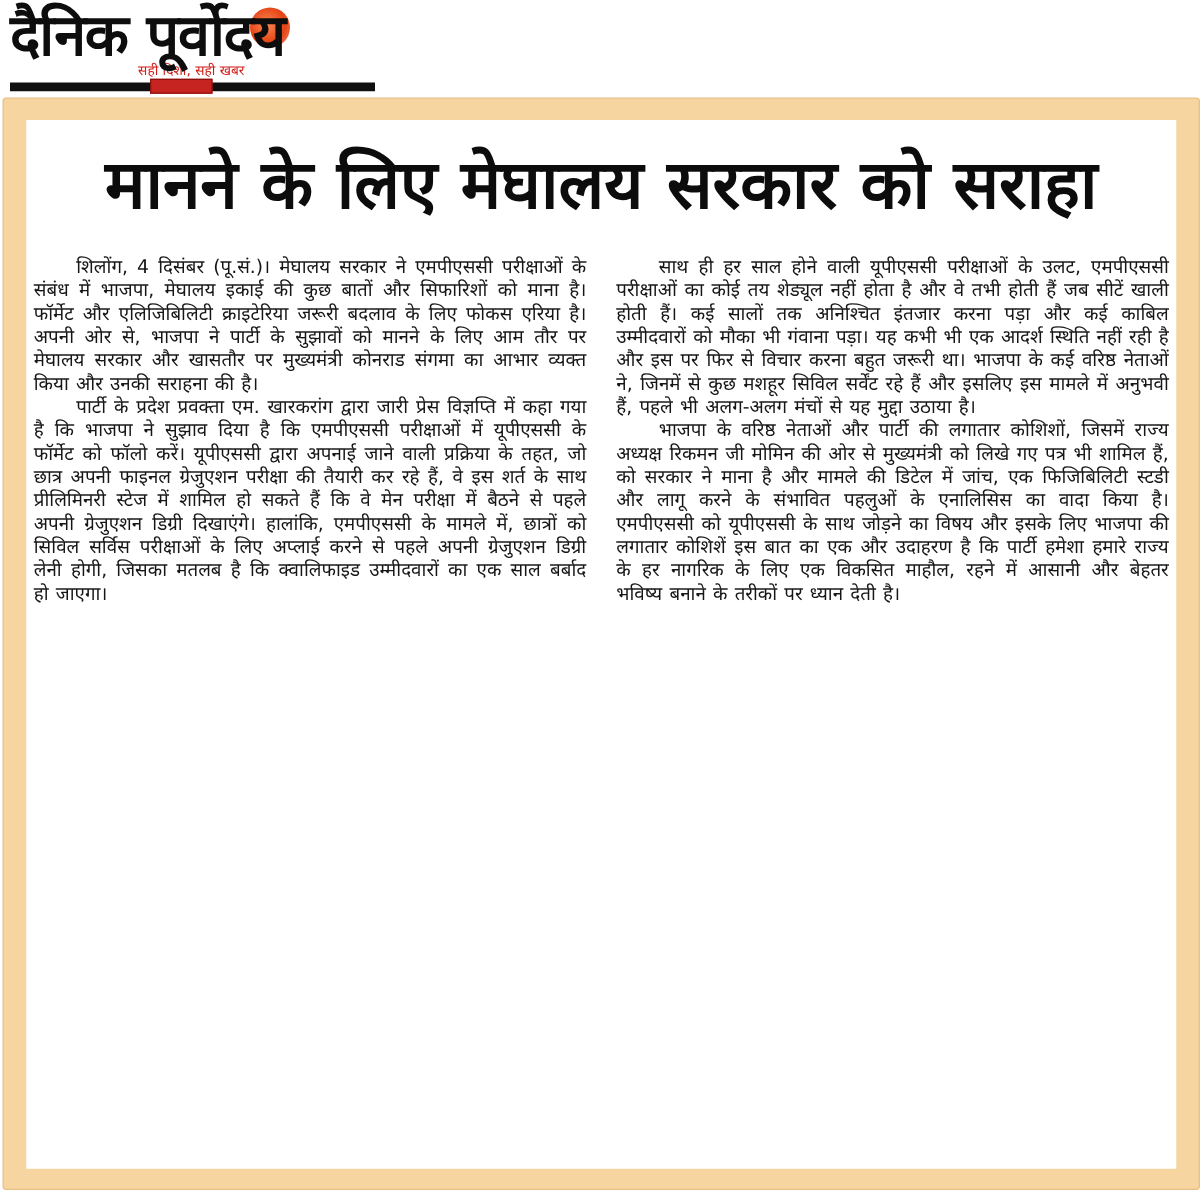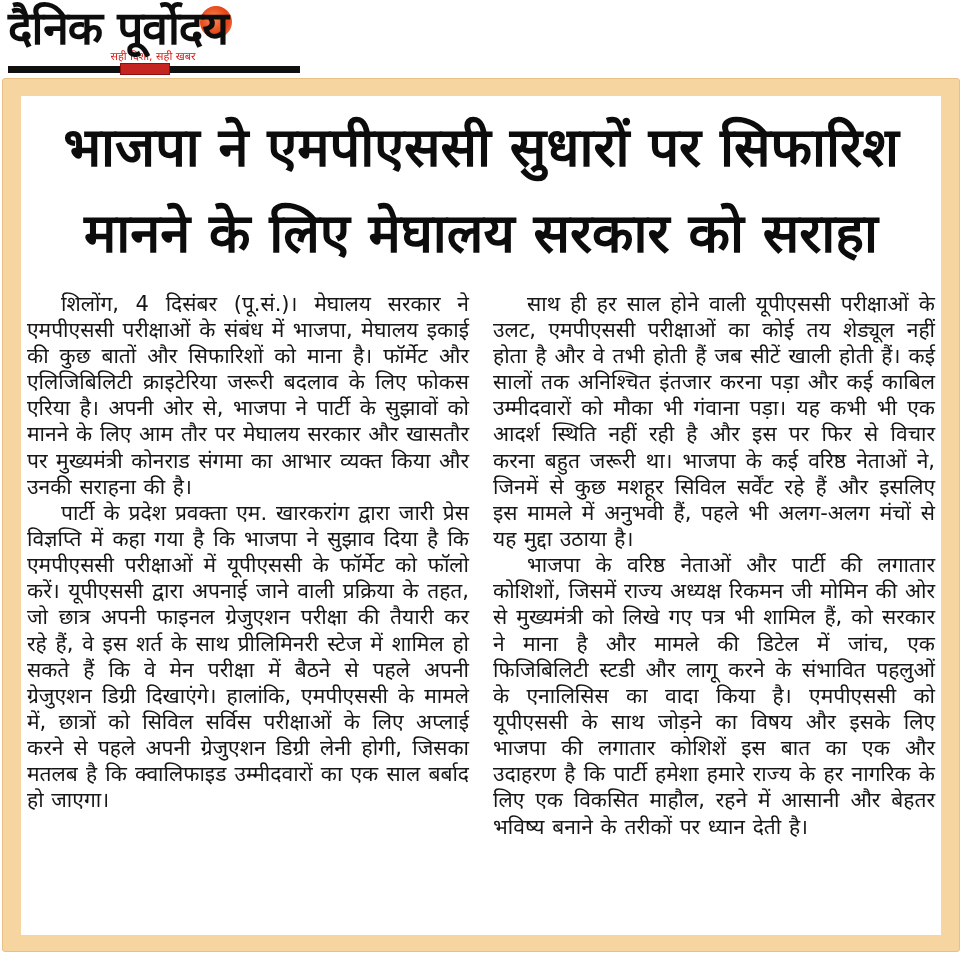--- a/index.html
+++ b/index.html
@@ -102,21 +102,21 @@
     display: flex;
     gap: 24px;
     margin-top: 14px;
     padding: 0 2px;
   }
   .col {
     flex: 1 1 0;
     min-width: 0;
   }
   .col p {
-    font-size: 21px;
+    font-size: 15px;
     line-height: 1.245;
     text-align: justify;
     text-indent: 34px;
     color: #161616;
     word-spacing: 1px;
   }
 </style>
 </head>
 <body>
 
@@ -130,21 +130,20 @@
     <div class="masthead-bar">
       <span class="masthead-ribbon"></span>
     </div>
   </div>
 </div>
 
 <div class="frame">
   <div class="article">
 
     <div class="headline">
-      <div>भाजपा ने एमपीएससी सुधारों पर सिफारिश</div>
       <div>मानने के लिए मेघालय सरकार को सराहा</div>
     </div>
 
     <div class="body-cols">
       <div class="col">
         <p>शिलोंग, 4 दिसंबर (पू.सं.)। मेघालय सरकार ने एमपीएससी परीक्षाओं के संबंध में भाजपा, मेघालय इकाई की कुछ बातों और सिफारिशों को माना है। फॉर्मेट और एलिजिबिलिटी क्राइटेरिया जरूरी बदलाव के लिए फोकस एरिया है। अपनी ओर से, भाजपा ने पार्टी के सुझावों को मानने के लिए आम तौर पर मेघालय सरकार और खासतौर पर मुख्यमंत्री कोनराड संगमा का आभार व्यक्त किया और उनकी सराहना की है।</p>
         <p>पार्टी के प्रदेश प्रवक्ता एम. खारकरांग द्वारा जारी प्रेस विज्ञप्ति में कहा गया है कि भाजपा ने सुझाव दिया है कि एमपीएससी परीक्षाओं में यूपीएससी के फॉर्मेट को फॉलो करें। यूपीएससी द्वारा अपनाई जाने वाली प्रक्रिया के तहत, जो छात्र अपनी फाइनल ग्रेजुएशन परीक्षा की तैयारी कर रहे हैं, वे इस शर्त के साथ प्रीलिमिनरी स्टेज में शामिल हो सकते हैं कि वे मेन परीक्षा में बैठने से पहले अपनी ग्रेजुएशन डिग्री दिखाएंगे। हालांकि, एमपीएससी के मामले में, छात्रों को सिविल सर्विस परीक्षाओं के लिए अप्लाई करने से पहले अपनी ग्रेजुएशन डिग्री लेनी होगी, जिसका मतलब है कि क्वालिफाइड उम्मीदवारों का एक साल बर्बाद हो जाएगा।</p>
       </div>
       <div class="col">
         <p>साथ ही हर साल होने वाली यूपीएससी परीक्षाओं के उलट, एमपीएससी परीक्षाओं का कोई तय शेड्यूल नहीं होता है और वे तभी होती हैं जब सीटें खाली होती हैं। कई सालों तक अनिश्चित इंतजार करना पड़ा और कई काबिल उम्मीदवारों को मौका भी गंवाना पड़ा। यह कभी भी एक आदर्श स्थिति नहीं रही है और इस पर फिर से विचार करना बहुत जरूरी था। भाजपा के कई वरिष्ठ नेताओं ने, जिनमें से कुछ मशहूर सिविल सर्वेंट रहे हैं और इसलिए इस मामले में अनुभवी हैं, पहले भी अलग-अलग मंचों से यह मुद्दा उठाया है।</p>

